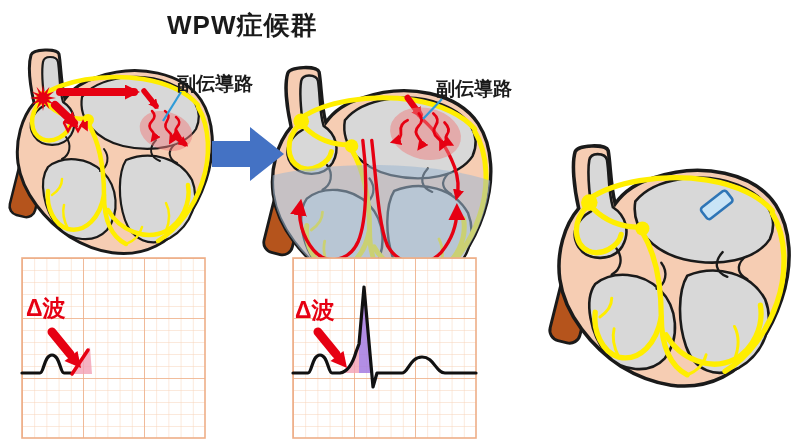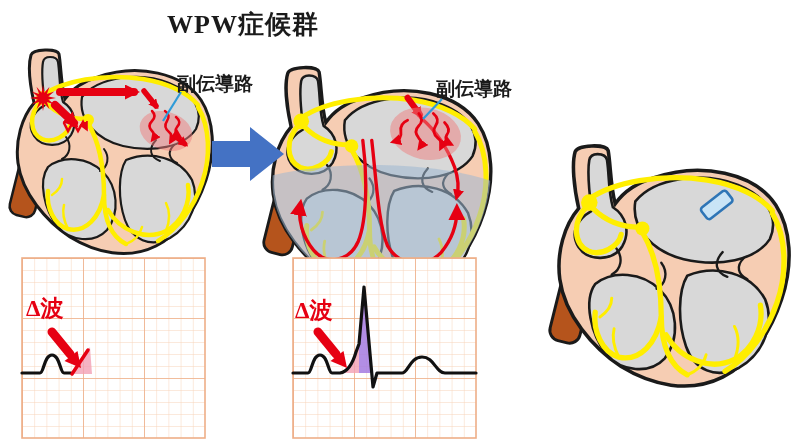--- a/index.html
+++ b/index.html
@@ -1,17 +1,17 @@
 <!DOCTYPE html>
 <html><head>
 <meta charset="utf-8">
 <style>
   html,body{margin:0;padding:0;background:#fff;}
   #stage{position:relative;width:800px;height:444px;background:#fff;overflow:hidden;
-         font-family:Liberation Serif, serif;}
+         font-family:Liberation Sans, sans-serif;}
   #gfx{position:absolute;left:0;top:0;}
   .lbl{position:absolute;white-space:nowrap;line-height:1;}
   .title{left:167px;top:12px;font-size:26px;font-weight:700;color:#1a1a1a;letter-spacing:1px;}
   .ap1{left:177px;top:74px;font-size:19px;font-weight:700;color:#1a1a1a;}
   .ap2{left:436px;top:79px;font-size:19px;font-weight:700;color:#1a1a1a;}
   .d1{left:26px;top:297px;font-size:23px;font-weight:800;color:#e60012;}
   .d2{left:295px;top:299px;font-size:23px;font-weight:800;color:#e60012;}
 </style>
 </head>
 <body>

